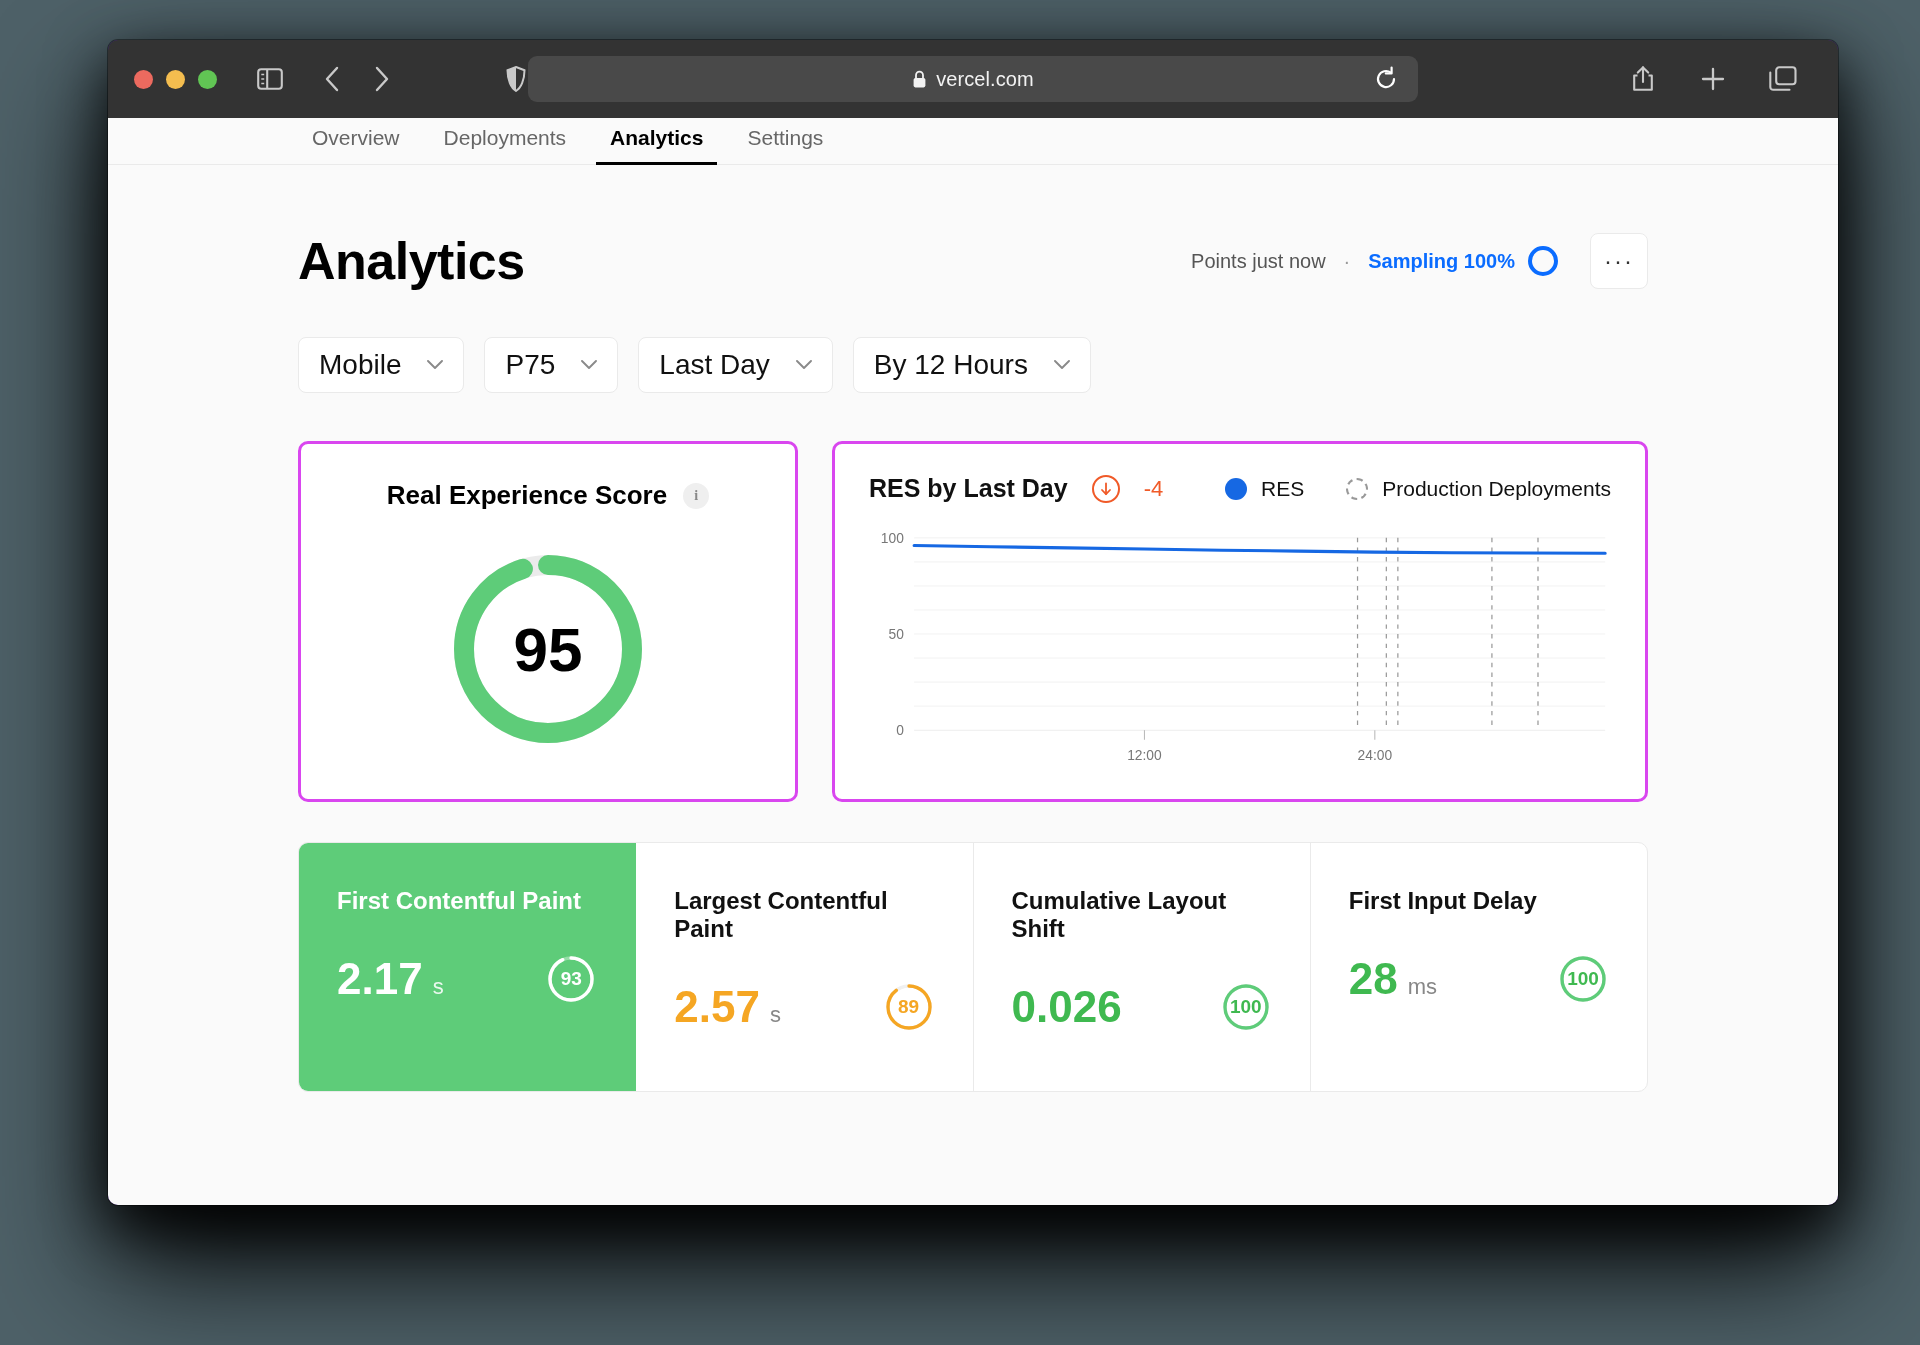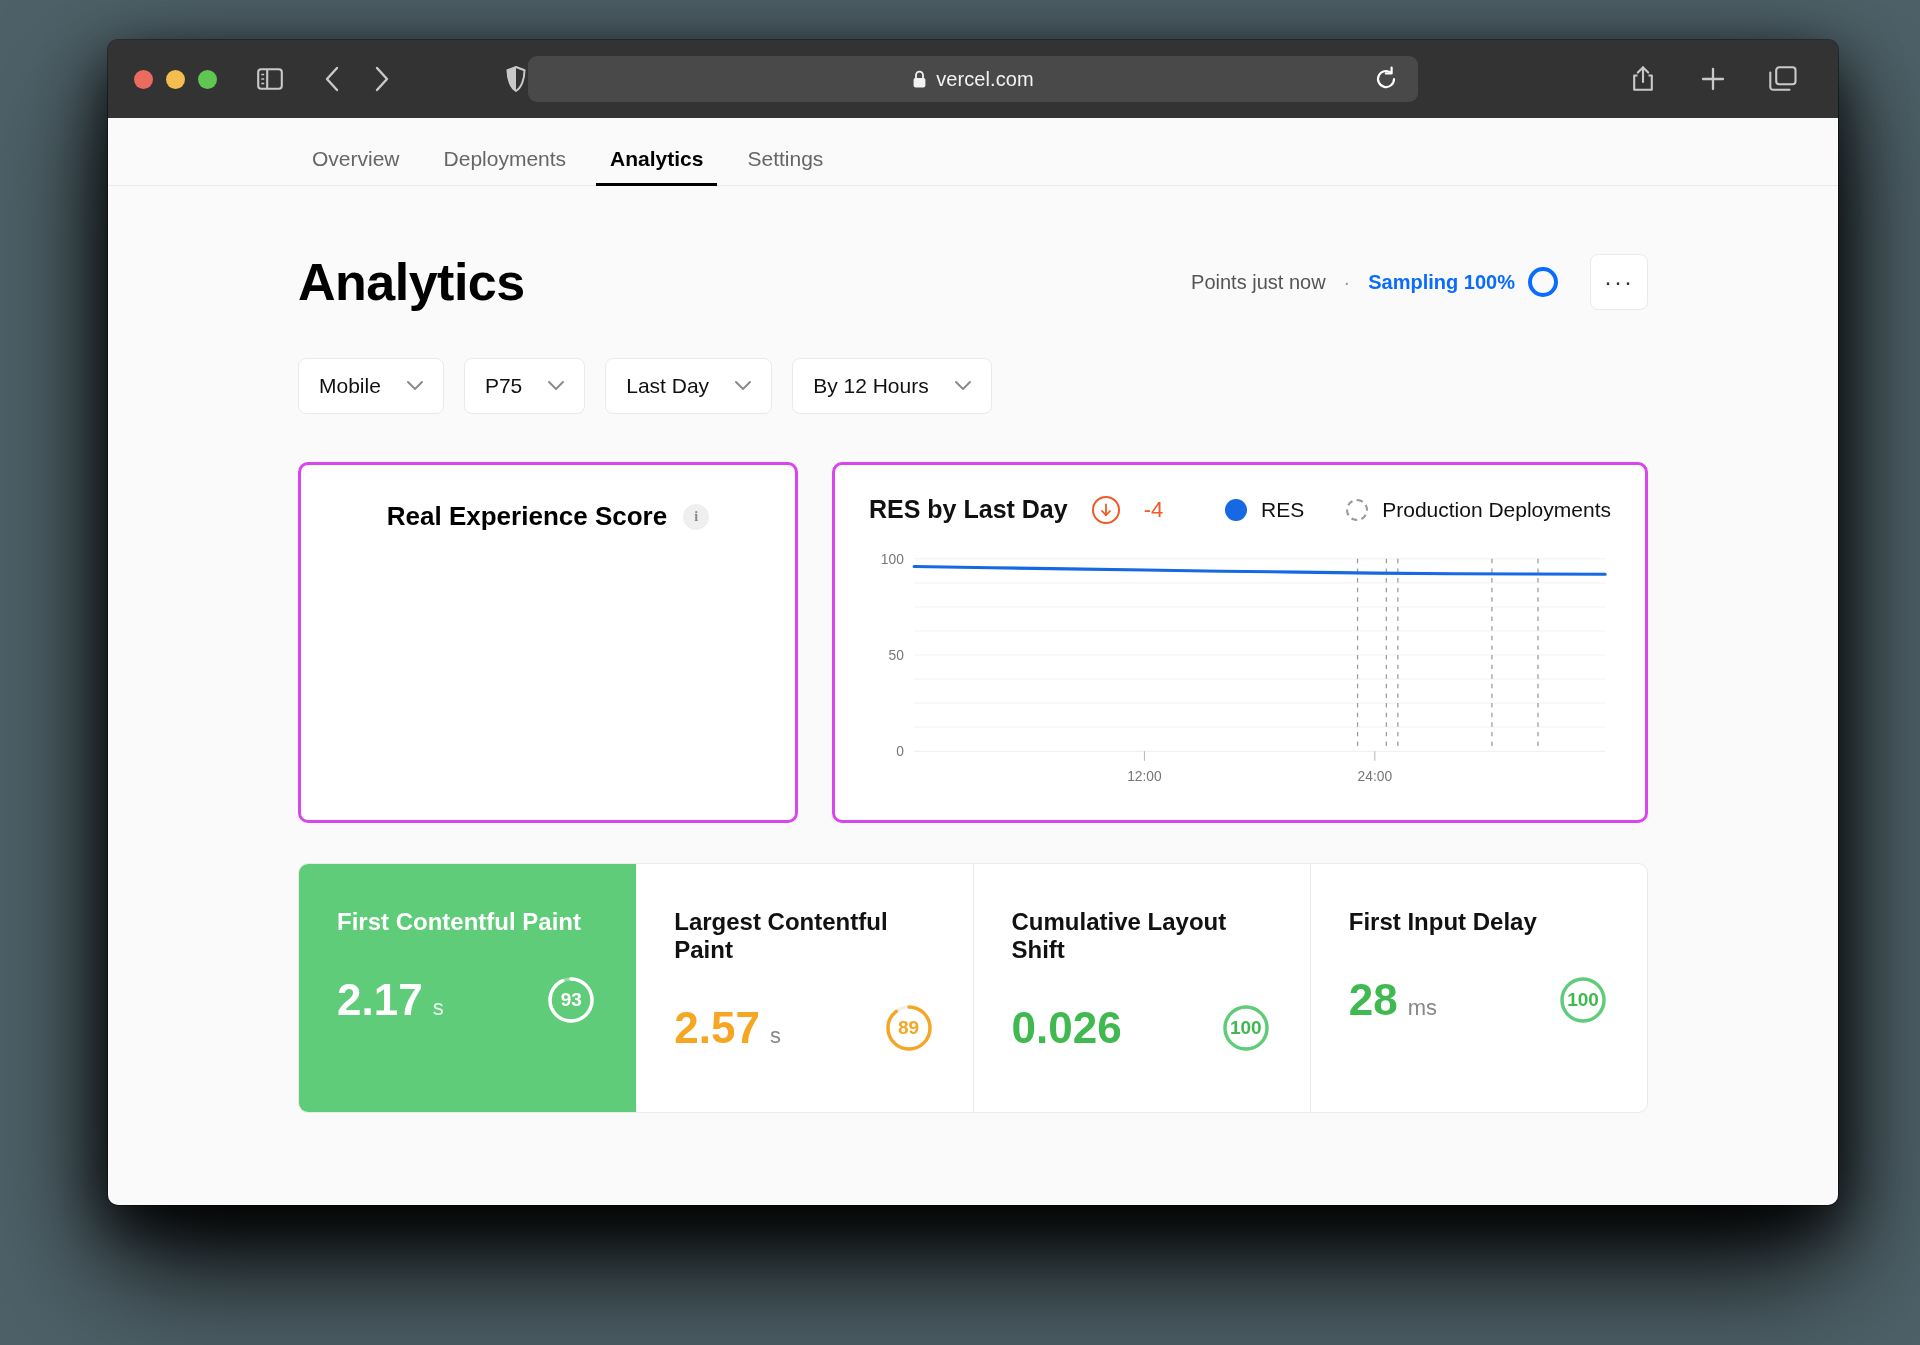--- a/index.html
+++ b/index.html
@@ -86,21 +86,21 @@
   }
 
   
   .page {
     background: #fafafa;
     height: 1087px;
     overflow: hidden;
   }
 
   .tabbar {
-    height: 68px;
+    height: 47px;
     background: #fafafa;
     border-bottom: 1px solid #eaeaea;
     display: flex;
     align-items: flex-end;
     padding-left: 190px;
     gap: 0;
   }
   .tab {
     font-size: 21px;
     color: #666666;
@@ -155,21 +155,21 @@
   
   .filters { display: flex; gap: 20px; margin-top: 46px; }
   .filter {
     height: 56px;
     border: 1px solid #eaeaea;
     background: #fff;
     border-radius: 8px;
     display: flex; align-items: center;
     padding: 0 20px;
     gap: 26px;
-    font-size: 21px;
+    font-size: 28px;
     color: #111;
     cursor: pointer;
   }
   .chev { color: #8a8a8a; display: block; }
 
   
   .cards-row { display: flex; gap: 34px; margin-top: 48px; align-items: stretch; }
 
   .card {
     background: #fff;
@@ -402,20 +402,27 @@
       </div>
 
       <div class="cards-row">
 
         <div class="card res-card">
           <div class="res-title-row">
             <div class="res-title">Real Experience Score</div>
             <div class="info-badge">
               <span>i</span>
             </div>
+          </div>
+          <div class="gauge-wrap">
+            <svg width="200" height="200" viewBox="0 0 200 200">
+              <circle id="gauge-track" cx="100" cy="100" r="84" fill="none" stroke="#ebebeb" stroke-width="20"></circle>
+              <circle id="gauge-arc" cx="100" cy="100" r="84" fill="none" stroke="#5ecc79" stroke-width="20" stroke-linecap="round" transform="rotate(-90 100 100)" stroke-dasharray="501.398187512931 527.7875658030853"></circle>
+            </svg>
+            <div class="gauge-num">95</div>
           </div>
         </div>
 
         <div class="card chart-card">
           <div class="chart-head">
             <div class="chart-title-wrap">
               <span class="chart-title">RES by Last Day</span>
               <span class="delta-badge">
                 <svg width="14" height="16" viewBox="0 0 14 16">
                   <line x1="7" y1="2.5" x2="7" y2="13" stroke="#f05a28" stroke-width="1.8" stroke-linecap="round"></line>

